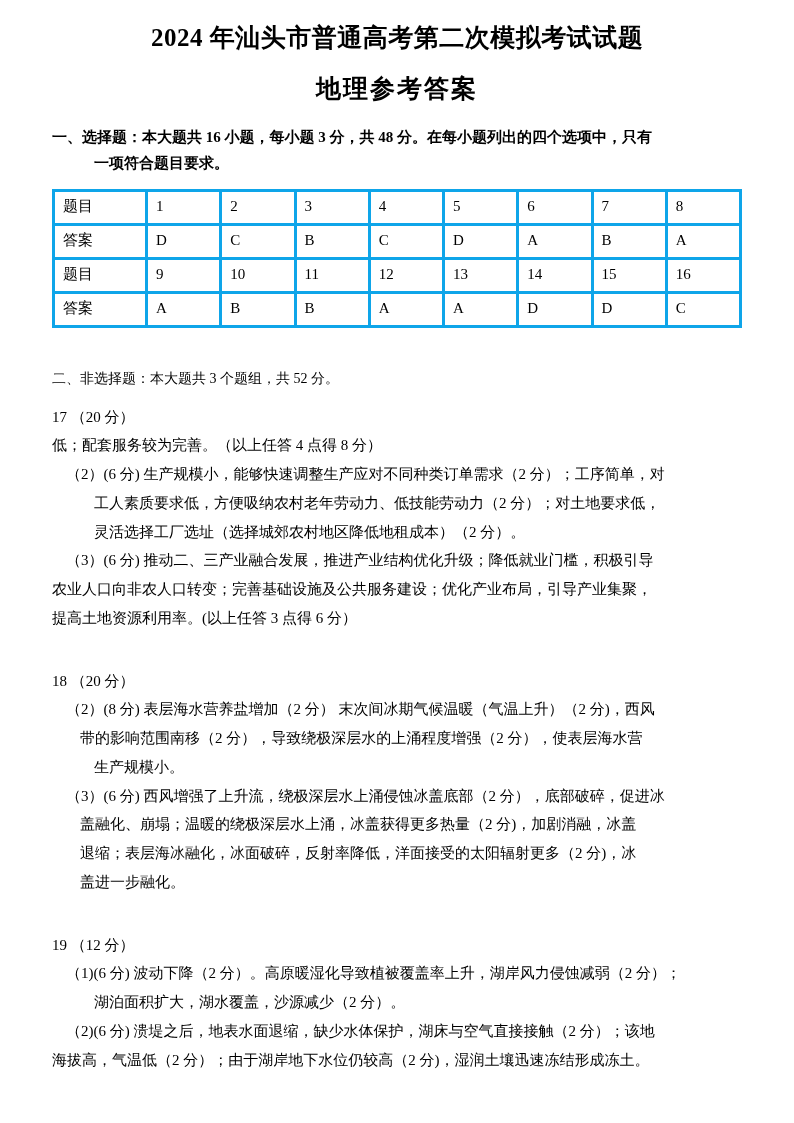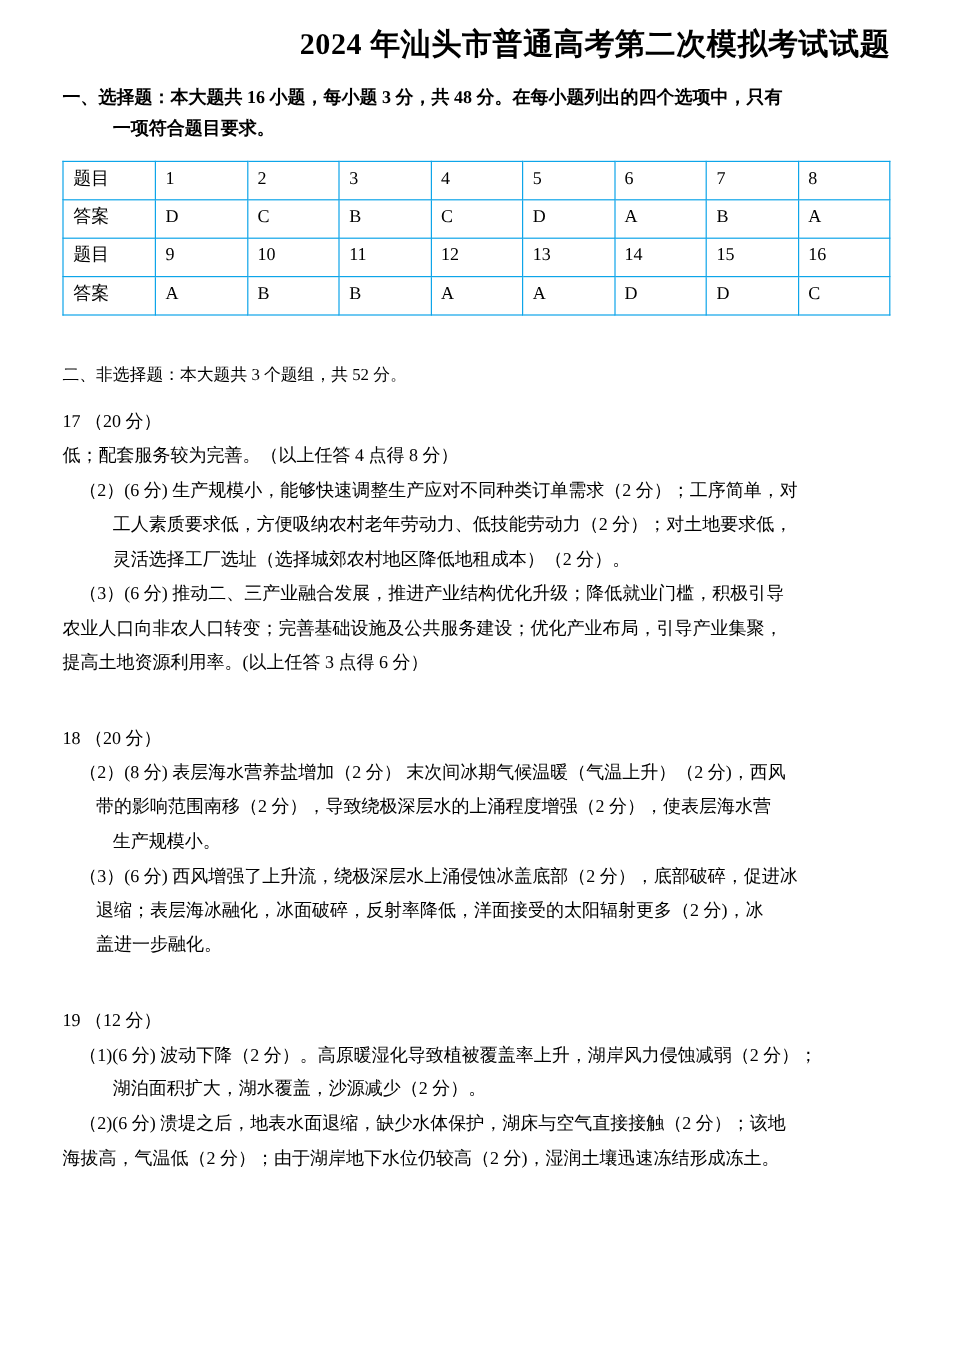--- a/index.html
+++ b/index.html
@@ -15,21 +15,21 @@
     position: relative;
     overflow: hidden;
   }
   .page {
     width: 794px;
     height: 1123px;
     box-sizing: border-box;
     padding: 14px 52px 0 52px;
   }
   .title-main {
-    text-align: right;
+    text-align: center;
     font-size: 25px;
     font-weight: bold;
     letter-spacing: 0.5px;
     margin: 6px 0 2px 0;
     line-height: 1.4;
   }
   .title-sub {
     text-align: center;
     font-size: 25px;
     font-weight: bold;
@@ -48,24 +48,24 @@
     display: block;
     padding-left: 42px;
   }
   table.ans {
     border-collapse: collapse;
     width: 100%;
     margin: 12px 0 4px 0;
     table-layout: fixed;
   }
   table.ans td {
-    border: 1px solid #0ea5e9;
+    border: 3px solid #0ea5e9;
     height: 27px;
     font-size: 15px;
-    padding: 2px 2px 2px 8px;
+    padding: 2px 16px 2px 8px;
     line-height: 1.3;
     vertical-align: middle;
     white-space: nowrap;
   }
   table.ans td.hd {
     width: 66px;
   }
   .sec-head2 {
     font-size: 14px;
     line-height: 1.8;
@@ -93,20 +93,21 @@
   }
   .gap-md { height: 14px; }
   .gap-lg { height: 22px; }
 </style>
 </head>
 <body>
 
 <div class="page">
 
   <h1 class="title-main">2024 年汕头市普通高考第二次模拟考试试题</h1>
+  <h2 class="title-sub">地理参考答案</h2>
 
   <div class="sec-head">
     <span>一、选择题：本大题共 16 小题，每小题 3 分，共 48 分。在每小题列出的四个选项中，只有</span>
     <span class="l2">一项符合题目要求。</span>
   </div>
 
   <table class="ans">
     <tbody>
       <tr>
         <td class="hd">题目</td>
@@ -174,20 +175,21 @@
   <div class="gap-lg"></div>
 
   <div class="qnum">18 （20 分）</div>
 
 
   <p class="para ind1">（2）(8 分) 表层海水营养盐增加（2 分）  末次间冰期气候温暖（气温上升）（2 分)，西风</p>
   <p class="para ind3">带的影响范围南移（2 分），导致绕极深层水的上涌程度增强（2 分），使表层海水营</p>
   <p class="para ind2">生产规模小。</p>
 
   <p class="para ind1">（3）(6 分) 西风增强了上升流，绕极深层水上涌侵蚀冰盖底部（2 分），底部破碎，促进冰</p>
+  <p class="para ind3">盖融化、崩塌；温暖的绕极深层水上涌，冰盖获得更多热量（2 分)，加剧消融，冰盖</p>
   <p class="para ind3">退缩；表层海冰融化，冰面破碎，反射率降低，洋面接受的太阳辐射更多（2 分)，冰</p>
   <p class="para ind3">盖进一步融化。</p>
 
   <div class="gap-lg"></div>
 
   <div class="qnum">19 （12 分）</div>
 
   <p class="para ind1">（1)(6 分) 波动下降（2 分）。高原暖湿化导致植被覆盖率上升，湖岸风力侵蚀减弱（2 分）；</p>
   <p class="para ind2">湖泊面积扩大，湖水覆盖，沙源减少（2 分）。</p>
 

